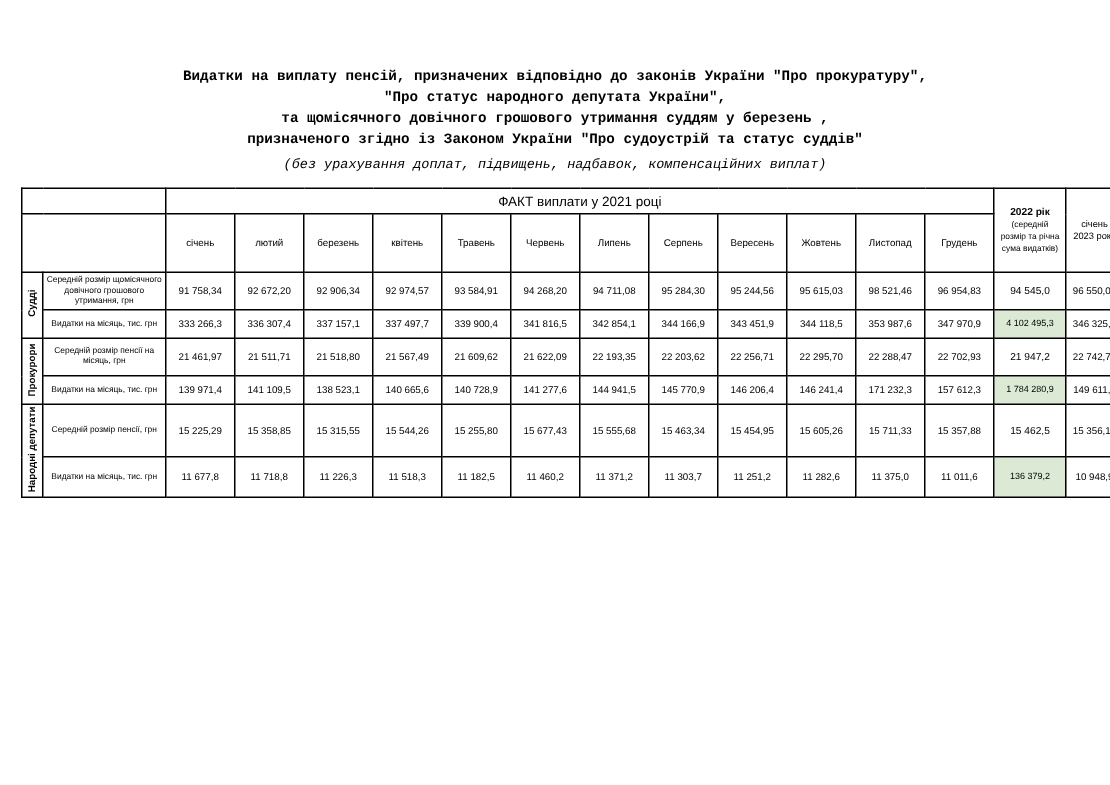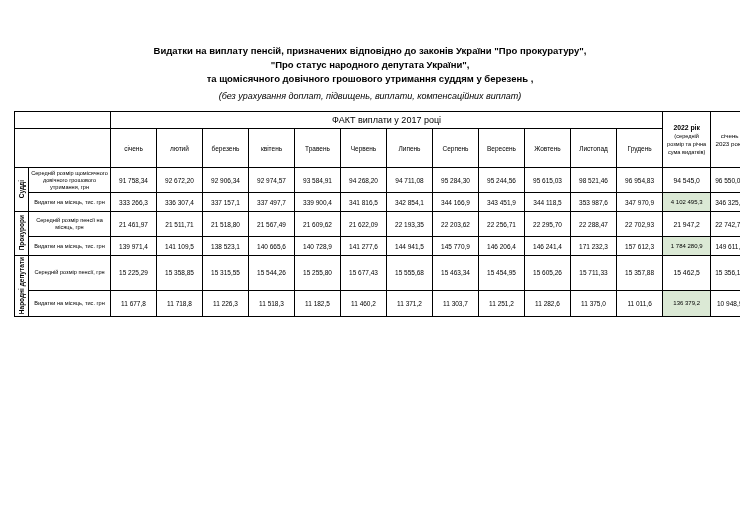--- a/index.html
+++ b/index.html
@@ -16,20 +16,21 @@
   }
   .page {
     position: relative;
     width: 740px;
     height: 523px;
     box-sizing: border-box;
   }
   .title-block {
     text-align: center;
     padding-top: 44px;
+    font-family: Liberation Mono, monospace;
   }
   .title-line {
     font-size: 9.5px;
     font-weight: bold;
     line-height: 14px;
     white-space: nowrap;
   }
   .title-sub {
     font-size: 9px;
     font-style: italic;
@@ -126,21 +127,22 @@
 </style>
 </head>
 <body>
 
 <div class="page">
 
   <div class="title-block">
     <div class="title-line">Видатки на виплату пенсій, призначених відповідно до законів України "Про прокуратуру",</div>
     <div class="title-line">"Про статус народного депутата України",</div>
     <div class="title-line">та щомісячного довічного грошового утримання суддям у березень ,</div>
-    <div class="title-sub">(без урахування доплат, підвищень, виплати, компенсаційних виплат)</div>
+    <div class="title-line">призначеного згідно із Законом України "Про судоустрій та статус суддів"</div>
+    <div class="title-sub">(без урахування доплат, підвищень, надбавок, компенсаційних виплат)</div>
   </div>
 
   <div class="table-wrap">
     <table class="main">
       <colgroup>
         <col style="width:14px">
         <col style="width:82px">
         <col style="width:46px">
         <col style="width:46px">
         <col style="width:46px">
@@ -152,21 +154,21 @@
         <col style="width:46px">
         <col style="width:46px">
         <col style="width:46px">
         <col style="width:46px">
         <col style="width:48px">
         <col style="width:38px">
       </colgroup>
       <tbody id="table-body">
           <tr>
             <td colspan="2" style="border:1px solid #000;"></td>
-            <td colspan="12" class="hdr-span">ФАКТ виплати у 2017 році</td>
+            <td colspan="12" class="hdr-span">ФАКТ виплати у 2021 році</td>
             <td rowspan="2" class="yr-hdr">
               <div class="yr-top">2022 рік</div>
               <div class="yr-sub">(середній розмір та річна сума видатків)</div>
             </td>
             <td rowspan="2" class="jan23-hdr">січень 2023 року</td>
           </tr>
           <tr>
             <td colspan="2" style="border:1px solid #000;"></td>
             <td class="month-hdr">січень</td>
             <td class="month-hdr">лютий</td>

